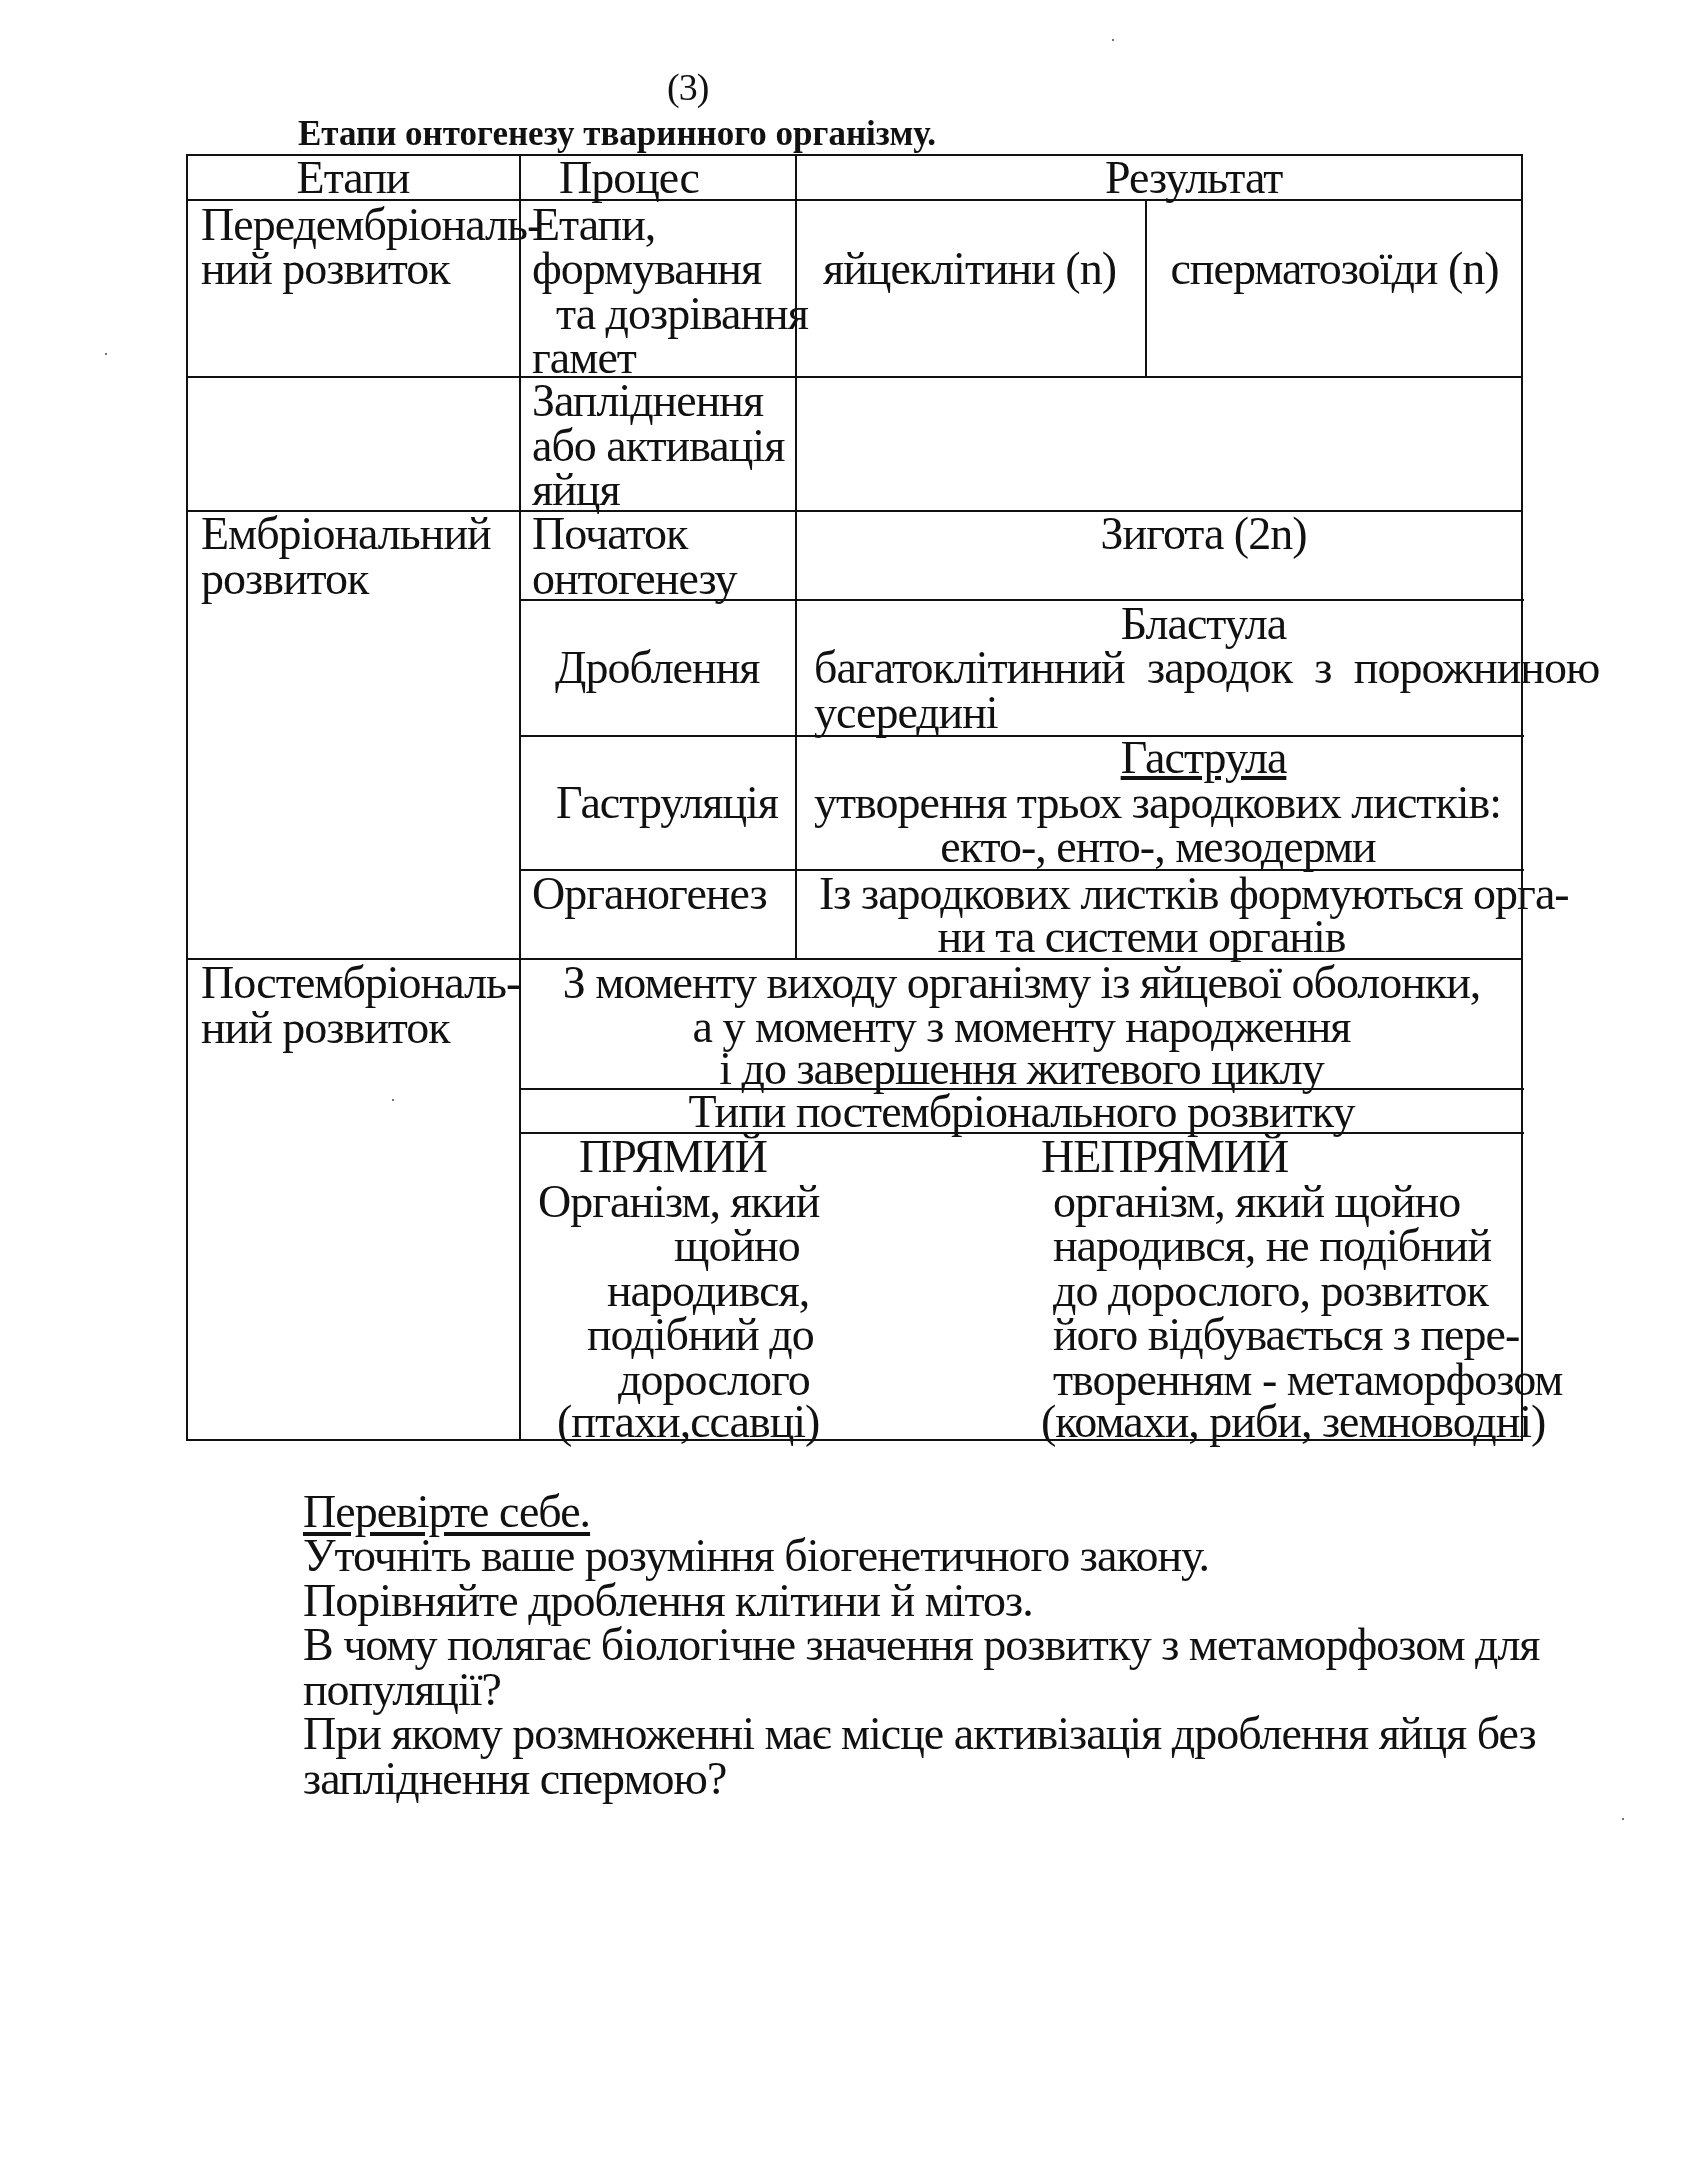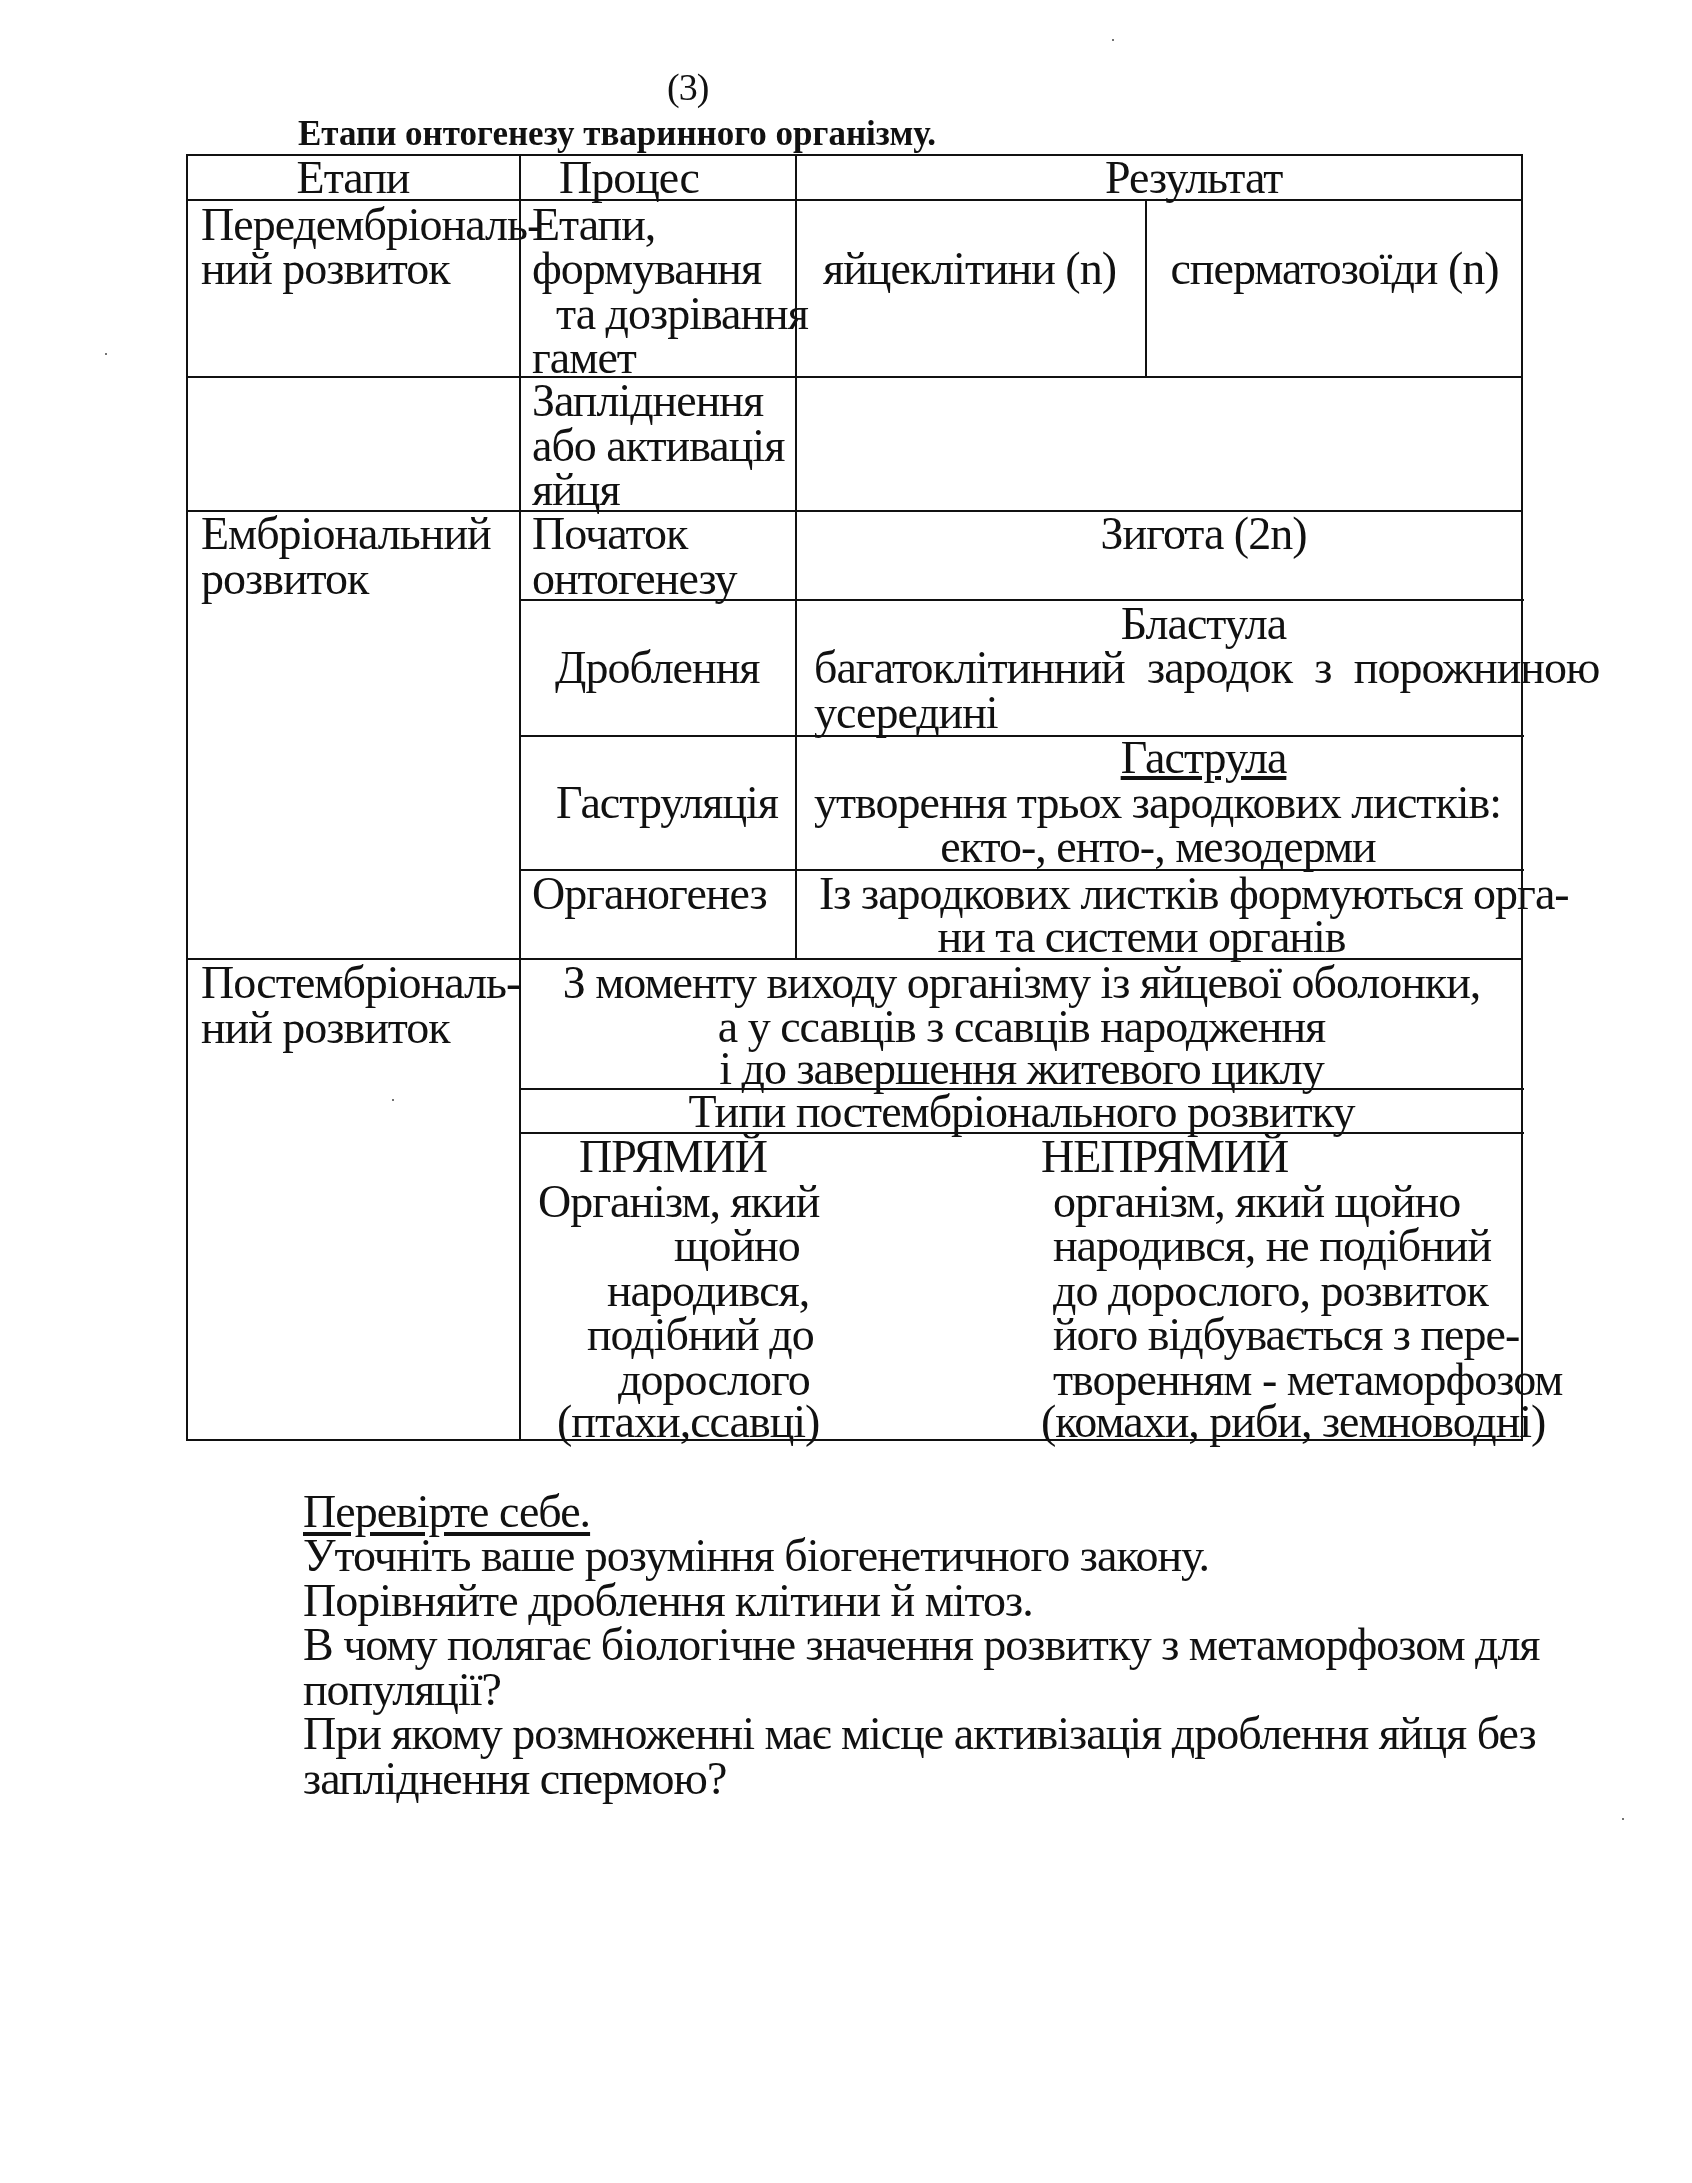--- a/index.html
+++ b/index.html
@@ -90,21 +90,21 @@
   <div class="txt" style="left:532px; top:872px;">Органогенез</div>
   <div class="txt center" style="left:795px; width:726px; top:872px;padding-left:24px;">Із зародкових листків формуються орга-</div>
   <div class="txt center" style="left:795px; width:693px; top:915px;">ни та системи органів</div>
 </div>
 
 <div>
   <div class="txt" style="left:201px; top:961px;">Постембріональ-</div>
   <div class="txt" style="left:201px; top:1006px;">ний розвиток</div>
 
   <div class="txt center" style="left:521px; width:1001px; top:961px;">З моменту виходу організму із яйцевої оболонки,</div>
-  <div class="txt center" style="left:521px; width:1001px; top:1005px;">а у ссавців з ссавців народження</div>
+  <div class="txt center" style="left:521px; width:1001px; top:1005px;">а у моменту з моменту народження</div>
   <div class="txt center" style="left:521px; width:1001px; top:1047px;">і до завершення житевого циклу</div>
 
   <div class="txt center" style="left:521px; width:1001px; top:1090px;border-radius:19px;">Типи постембріонального розвитку</div>
 
   <div>
     <div class="txt" style="left:579px; top:1135px;">ПРЯМИЙ</div>
     <div class="txt" style="left:538px; top:1180px;">Організм, який</div>
     <div class="txt" style="left:674px; top:1224px;">щойно</div>
     <div class="txt" style="left:607px; top:1269px;">народився,</div>
     <div class="txt" style="left:587px; top:1313px;">подібний до</div>

